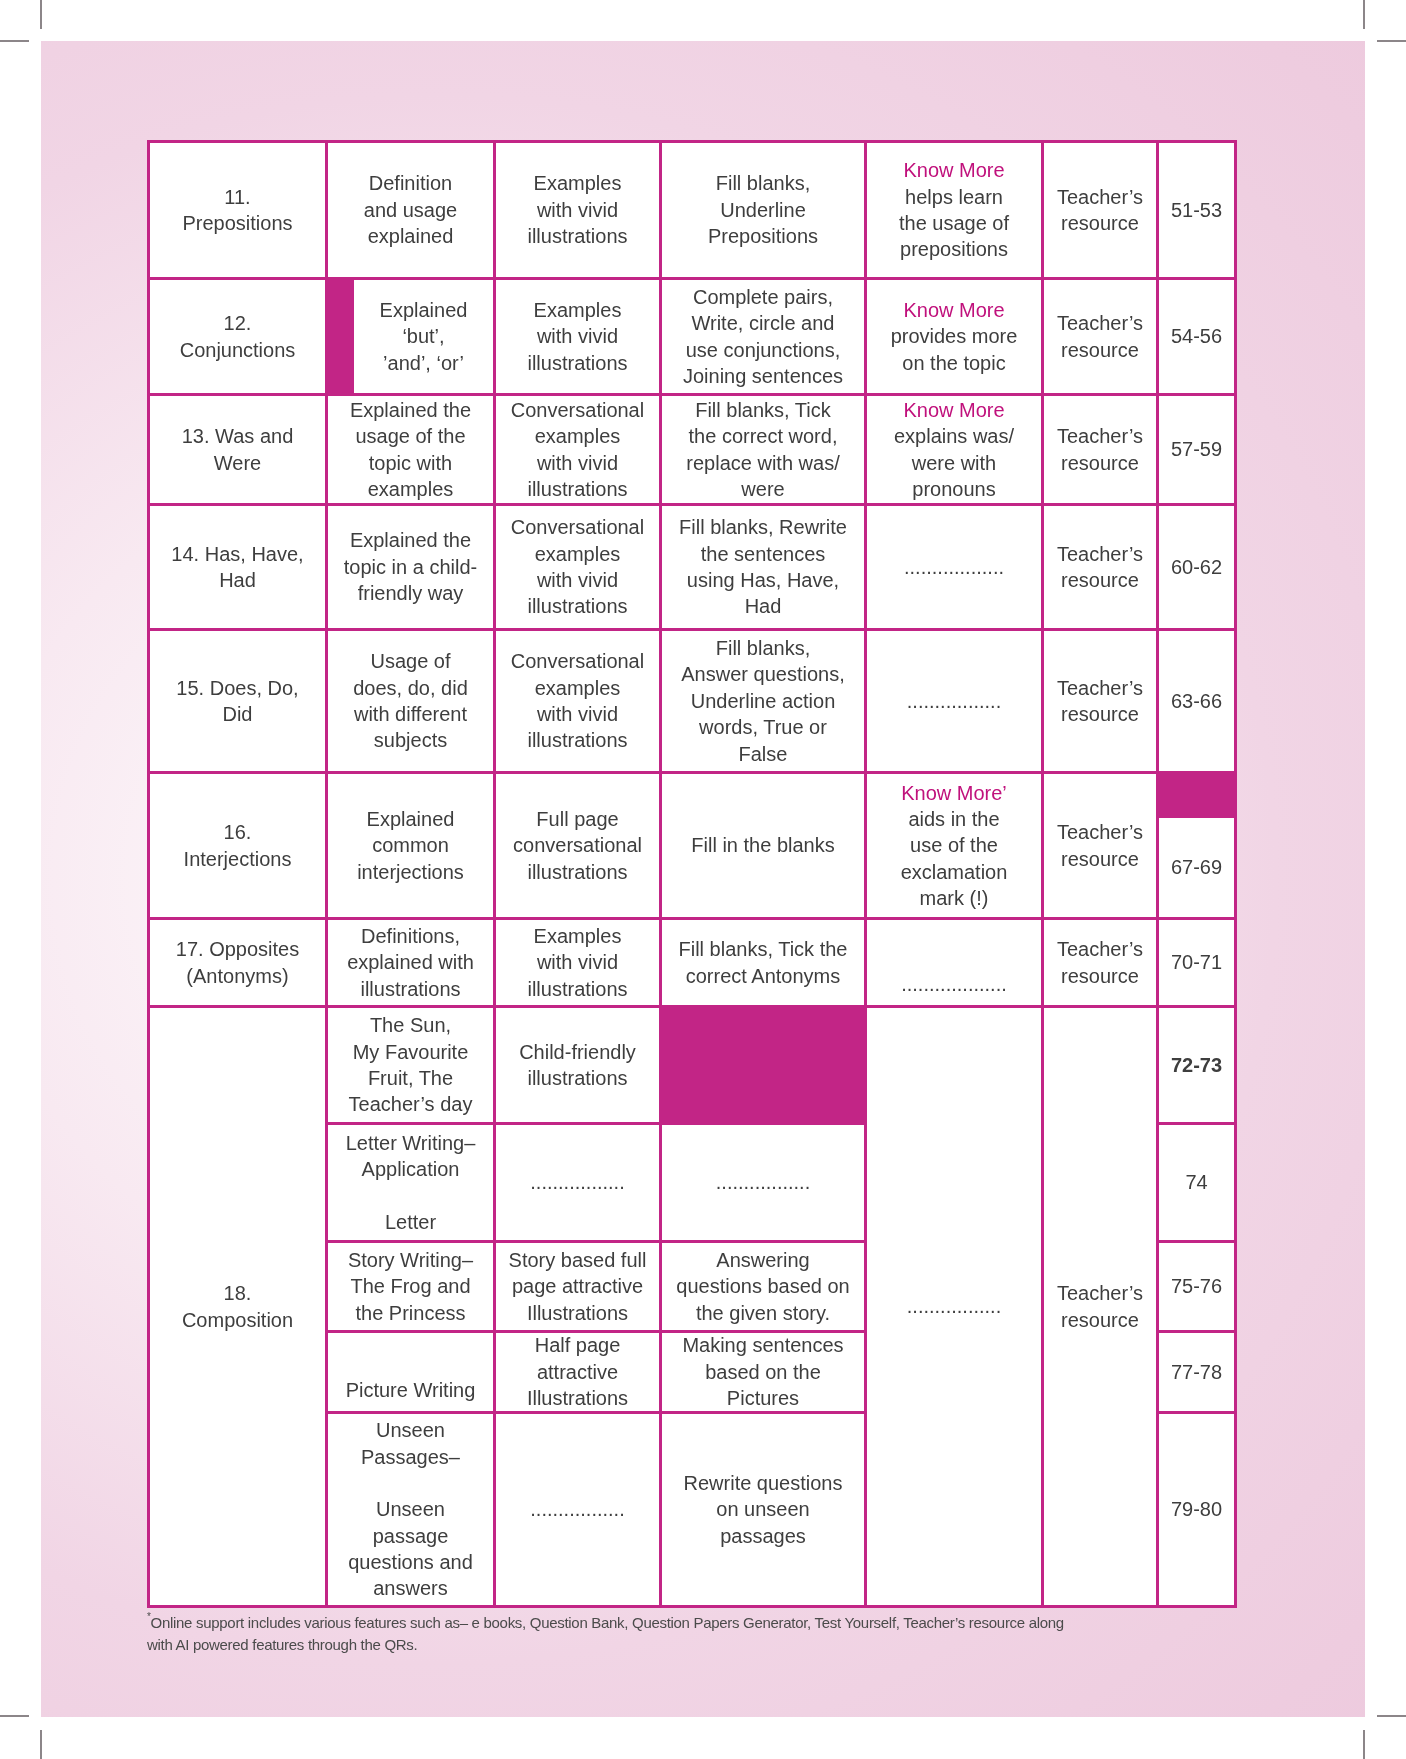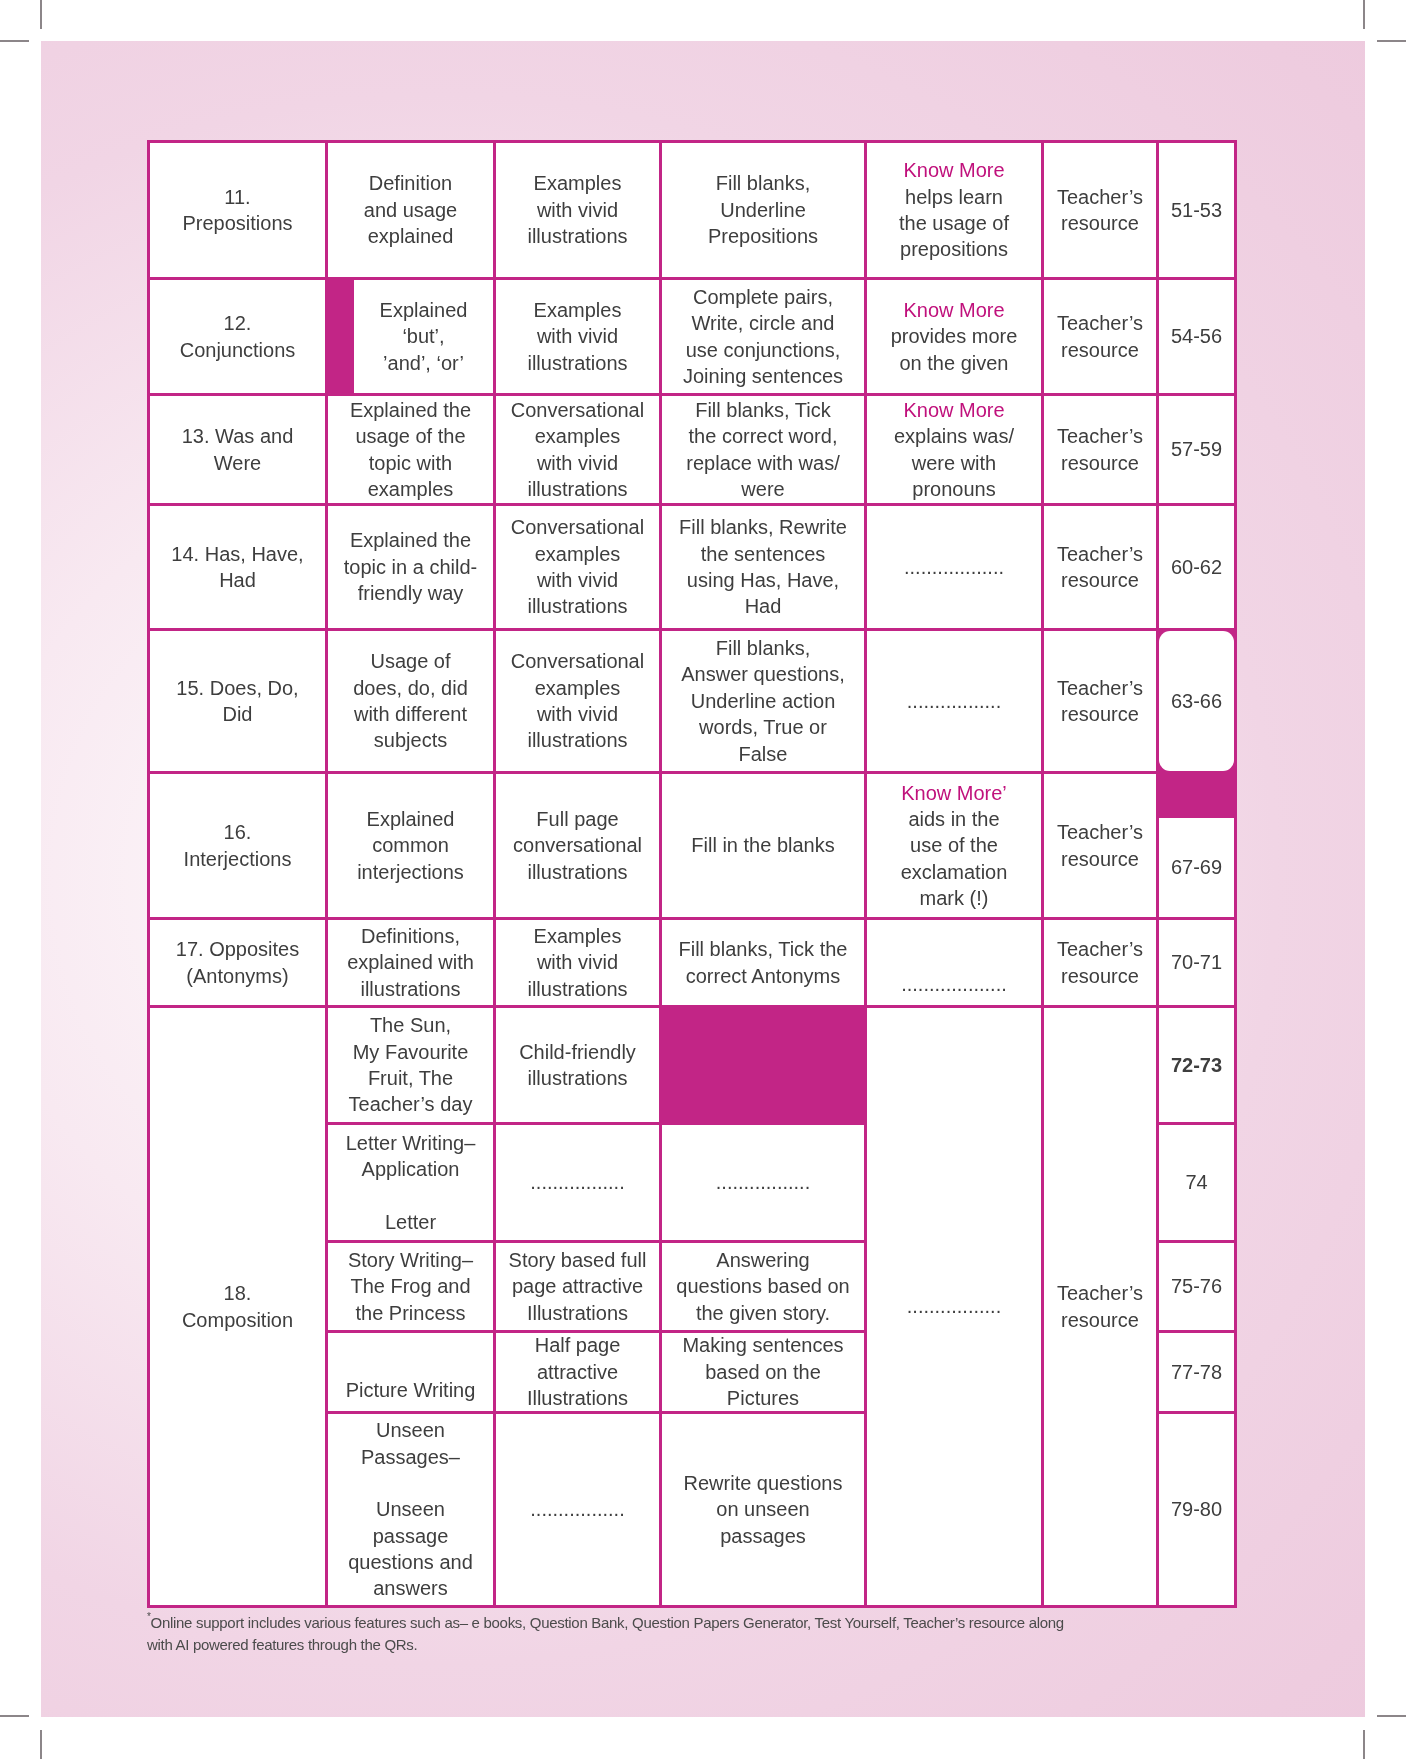--- a/index.html
+++ b/index.html
@@ -112,21 +112,21 @@
       <div class="cell" style="grid-area: 2 / 2; margin-left: 26px;">Explained ‘but’,
 ’and’, ‘or’</div>
       <div class="cell" style="grid-area: 2 / 3;">Examples
 with vivid
 illustrations</div>
       <div class="cell" style="grid-area: 2 / 4;">Complete pairs,
 Write, circle and
 use conjunctions,
 Joining sentences</div>
       <div class="cell" style="grid-area: 2 / 5;"><span class="km-hi">Know More</span><span class="km-rest">provides more
-on the given</span></div>
+on the topic</span></div>
       <div class="cell" style="grid-area: 2 / 6;">Teacher’s
 resource</div>
       <div class="cell" style="grid-area: 2 / 7;">54-56</div>
       <div class="cell" style="grid-area: 3 / 1;">13. Was and
 Were</div>
       <div class="cell" style="grid-area: 3 / 2;">Explained the
 usage of the
 topic with
 examples</div>
       <div class="cell" style="grid-area: 3 / 3;">Conversational
@@ -171,21 +171,21 @@
 with vivid
 illustrations</div>
       <div class="cell" style="grid-area: 5 / 4;">Fill blanks,
 Answer questions,
 Underline action
 words, True or
 False</div>
       <div class="cell" style="grid-area: 5 / 5;">.................</div>
       <div class="cell" style="grid-area: 5 / 6;">Teacher’s
 resource</div>
-      <div class="cell" style="grid-area: 5 / 7; border-radius: 11px;">63-66</div>
+      <div class="cell" style="grid-area: 5 / 7;">63-66</div>
       <div class="cell" style="grid-area: 6 / 1;">16.
 Interjections</div>
       <div class="cell" style="grid-area: 6 / 2;">Explained
 common
 interjections</div>
       <div class="cell" style="grid-area: 6 / 3;">Full page
 conversational
 illustrations</div>
       <div class="cell" style="grid-area: 6 / 4;">Fill in the blanks</div>
       <div class="cell" style="grid-area: 6 / 5;"><span class="km-hi">Know More’</span><span class="km-rest">aids in the

